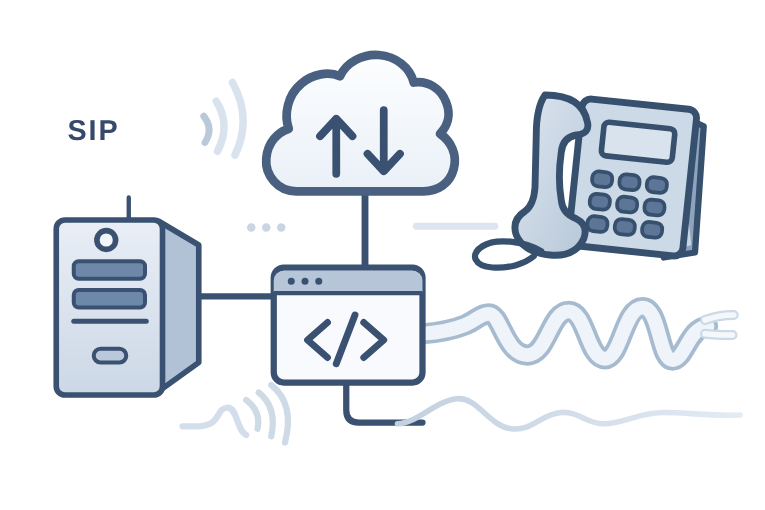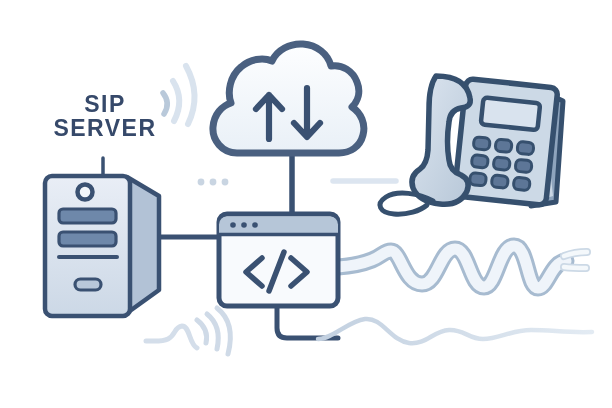--- a/index.html
+++ b/index.html
@@ -11,22 +11,21 @@
   .canvas{
     position:relative;
     width:612px;height:408px;
     background:var(--bg);
     overflow:hidden;
     font-family:"Liberation Sans", sans-serif;
   }
   .canvas svg{position:absolute;left:0;top:0;}
   .sip-label{
     position:absolute;
-    left:38px;top:92px;width:134px;
-    text-align:center;
+    left:54px;top:92px;width:134px;
     color:var(--label);
     font-weight:bold;
     font-size:23px;
     line-height:24px;
     letter-spacing:1.5px;
     user-select:none;
   }
 </style>
 </head>
 <body>
@@ -142,16 +141,15 @@
           <rect x="518" y="176" width="16" height="12" rx="5"></rect>
         </g>
       </g>
       <path d="M436 76 Q 466 76 470 98 Q 472 107 461 108 Q 450 110 449 122 Q 446 142 449 160 Q 450 171 461 175 Q 471 180 467 191 Q 460 206 440 204 Q 419 202 413 188 Q 409 176 420 169 Q 427 164 428 150 L 429 108 Q 429 86 436 76 Z" fill="url(#gHandset)" stroke="#36506e" stroke-width="5.5" stroke-linejoin="round"></path>
       <path d="M433 201 C 419 193, 397 190, 386 197 C 375 204, 380 213, 394 214 C 407 215, 420 211, 427 205" stroke="#36506e" stroke-width="5" stroke-linecap="round" fill="none"></path>
     </g>
   </svg>
 
   <div class="sip-label">
     <div>SIP</div>
-    <div>SERVER</div>
   </div>
 
 </div>
 
 </body></html>

